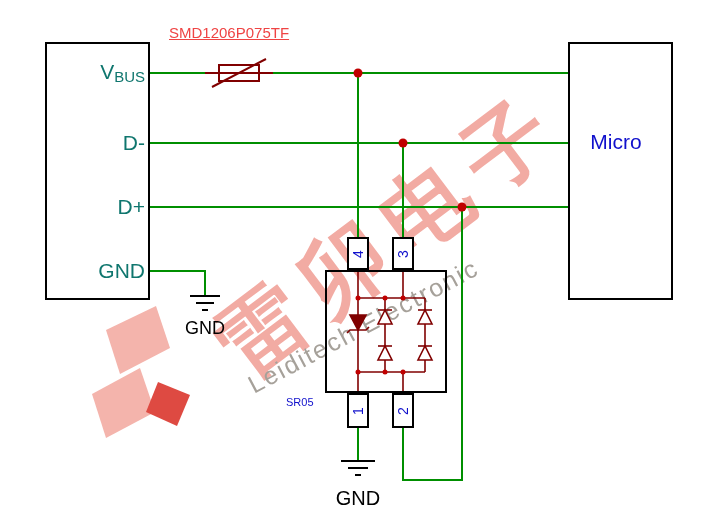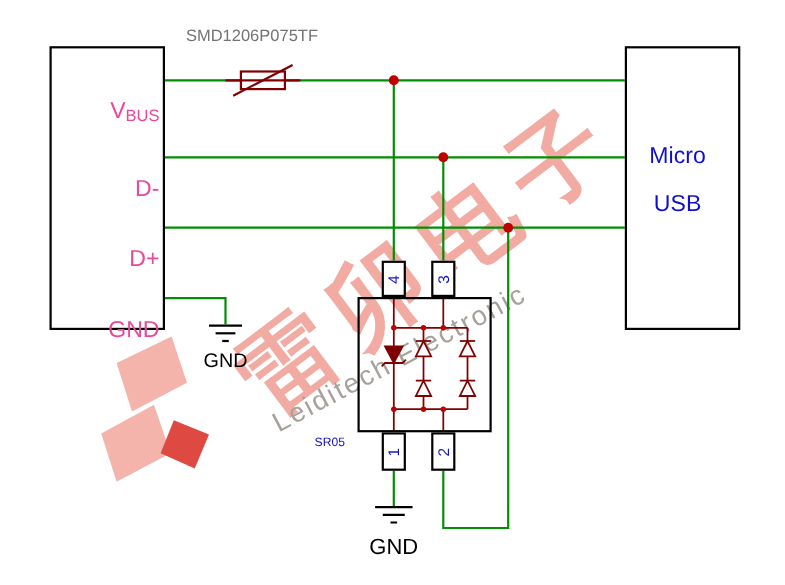--- a/index.html
+++ b/index.html
@@ -27,30 +27,30 @@
   .pinbox{position:absolute;border:2px solid #000;background:#ffffff;
           display:flex;align-items:center;justify-content:center;}
   .pin4{left:347px;top:237px;width:22px;height:33px;}
   .pin3{left:392px;top:237px;width:22px;height:33px;}
   .pin1{left:347px;top:393px;width:22px;height:35px;}
   .pin2{left:392px;top:393px;width:22px;height:35px;}
   .pin-num{color:#1010cc;font-size:14px;transform:rotate(-90deg);}
 
   
   .lbl{position:absolute;white-space:nowrap;}
-  .pin-lbl{color:#ec4899;font-size:21px;line-height:24px;width:90px;text-align:right;left:55px;margin-top:29px;}
+  .pin-lbl{color:#0f766e;font-size:21px;line-height:24px;width:90px;text-align:right;left:55px;}
   .pin-lbl .sub{font-size:15px;position:relative;top:3px;}
   .lbl-vbus{top:60px;}
   .lbl-dminus{top:131px;}
   .lbl-dplus{top:195px;}
   .lbl-gnd{top:259px;}
   .conn-lbl{color:#1010cc;font-size:21px;left:568px;width:96px;text-align:center;}
   .conn-line1{top:130px;}
   .conn-line2{top:174px;}
-  .fuse-lbl{color:#737373;font-size:15px;left:169px;top:24px;}
+  .fuse-lbl{color:#ef4444;font-size:15px;left:169px;top:24px;text-decoration:underline;}
   .sr05-lbl{color:#1010cc;font-size:11px;left:286px;top:396px;}
   .gnd-lbl{color:#000;text-align:center;}
   .gnd-left{left:180px;width:50px;top:318px;font-size:18px;}
   .gnd-bottom{left:331px;width:54px;top:487px;font-size:20px;}
 </style>
 </head>
 <body>
 
 <div class="stage">
 
@@ -169,21 +169,20 @@
       <span>D-</span><span class="sub"></span>
     </div>
     <div class="lbl pin-lbl lbl-dplus">
       <span>D+</span><span class="sub"></span>
     </div>
     <div class="lbl pin-lbl lbl-gnd">
       <span>GND</span><span class="sub"></span>
     </div>
 
     <div class="lbl conn-lbl conn-line1">Micro</div>
-    <div class="lbl conn-lbl conn-line2">USB</div>
 
     <div class="lbl sr05-lbl">SR05</div>
 
     <div class="lbl gnd-lbl gnd-left">GND</div>
     <div class="lbl gnd-lbl gnd-bottom">GND</div>
   </div>
 
 </div>
 
 </body></html>

